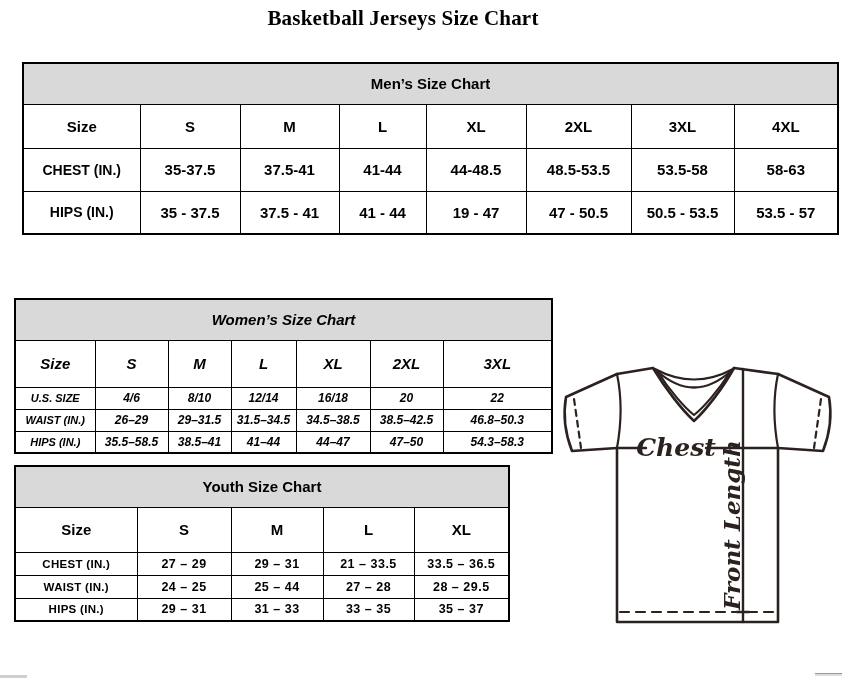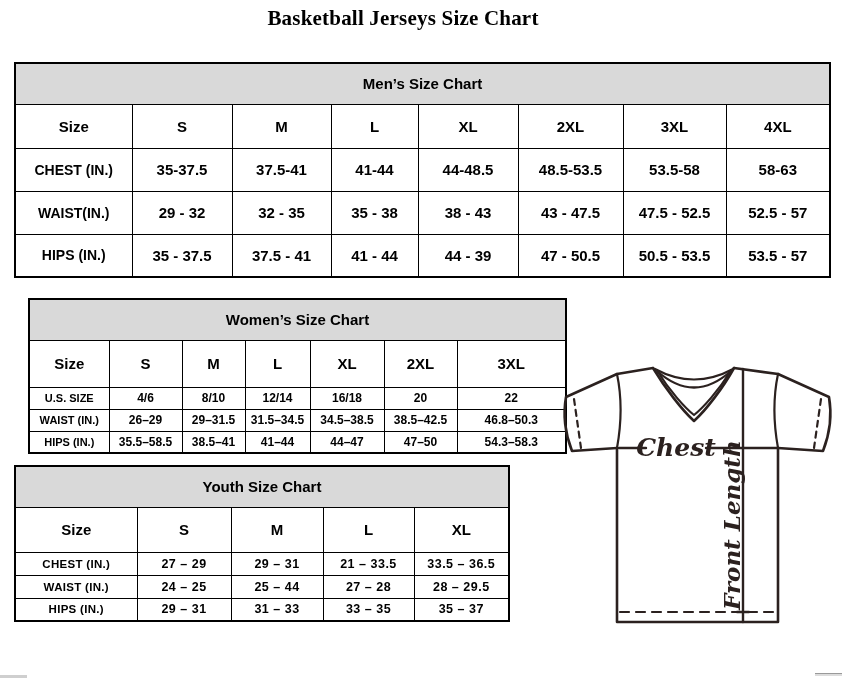--- a/index.html
+++ b/index.html
@@ -8,26 +8,26 @@
   .page-title { position:absolute; left:0; top:6px; width:806px; text-align:center;
                 font-size:21px; font-weight:bold; letter-spacing:0.2px;font-family:Liberation Serif, serif; }
 
   table.size-table { position:absolute; border-collapse:collapse; table-layout:fixed;
                      background:#fff; border:2px solid #000; }
   table.size-table th, table.size-table td {
       border:1px solid #000; text-align:center; vertical-align:middle;
       font-weight:bold; overflow:hidden; white-space:nowrap; }
   tr.hdr-row td { background:#d9d9d9; font-size:15px; height:41px; }
 
-  .tbl-men   { left:14px; top:62px;  width:815px; }
+  .tbl-men   { left:22px; top:62px;  width:815px; }
   .tbl-men   .size-row th  { height:44px; font-size:15px; }
   .tbl-men   .data-row td  { height:43px; font-size:15px; }
   .tbl-men   .data-row td:first-child { font-size:14px; }
 
-  .tbl-women { left:28px; top:298px; width:537px; }
+  .tbl-women { left:14px; top:298px; width:537px;font-style:italic; }
   .tbl-women .size-row th  { height:47px; font-size:15px; }
   .tbl-women .data-row td  { height:22px; font-size:12px; }
   .tbl-women .data-row td:first-child { font-size:11px; }
 
   .tbl-youth { left:14px; top:465px; width:494px; }
   .tbl-youth .size-row th  { height:45px; font-size:15px; }
   .tbl-youth .data-row td  { height:23px; font-size:12.5px; letter-spacing:0.5px; }
   .tbl-youth .data-row td:first-child { font-size:11.5px; letter-spacing:0.3px; }
 
   .jersey-wrap { position:absolute; left:556px; top:360px; width:286px; height:302px; }
@@ -70,35 +70,25 @@
         <td>CHEST (IN.)</td>
         <td>35-37.5</td>
         <td>37.5-41</td>
         <td>41-44</td>
         <td>44-48.5</td>
         <td>48.5-53.5</td>
         <td>53.5-58</td>
         <td>58-63</td>
       </tr>
       <tr class="data-row">
-        <td>WAIST(IN.)</td>
-        <td>29 - 32</td>
-        <td>32 - 35</td>
-        <td>35 - 38</td>
-        <td>38 - 43</td>
-        <td>43 - 47.5</td>
-        <td>47.5 - 52.5</td>
-        <td>52.5 - 57</td>
-      </tr>
-      <tr class="data-row">
         <td>HIPS (IN.)</td>
         <td>35 - 37.5</td>
         <td>37.5 - 41</td>
         <td>41 - 44</td>
-        <td>44 - 39</td>
+        <td>19 - 47</td>
         <td>47 - 50.5</td>
         <td>50.5 - 53.5</td>
         <td>53.5 - 57</td>
       </tr>
     </tbody>
 </table>
 
 <table class="size-table tbl-women">
   <colgroup>
     <col style="width:80px">

